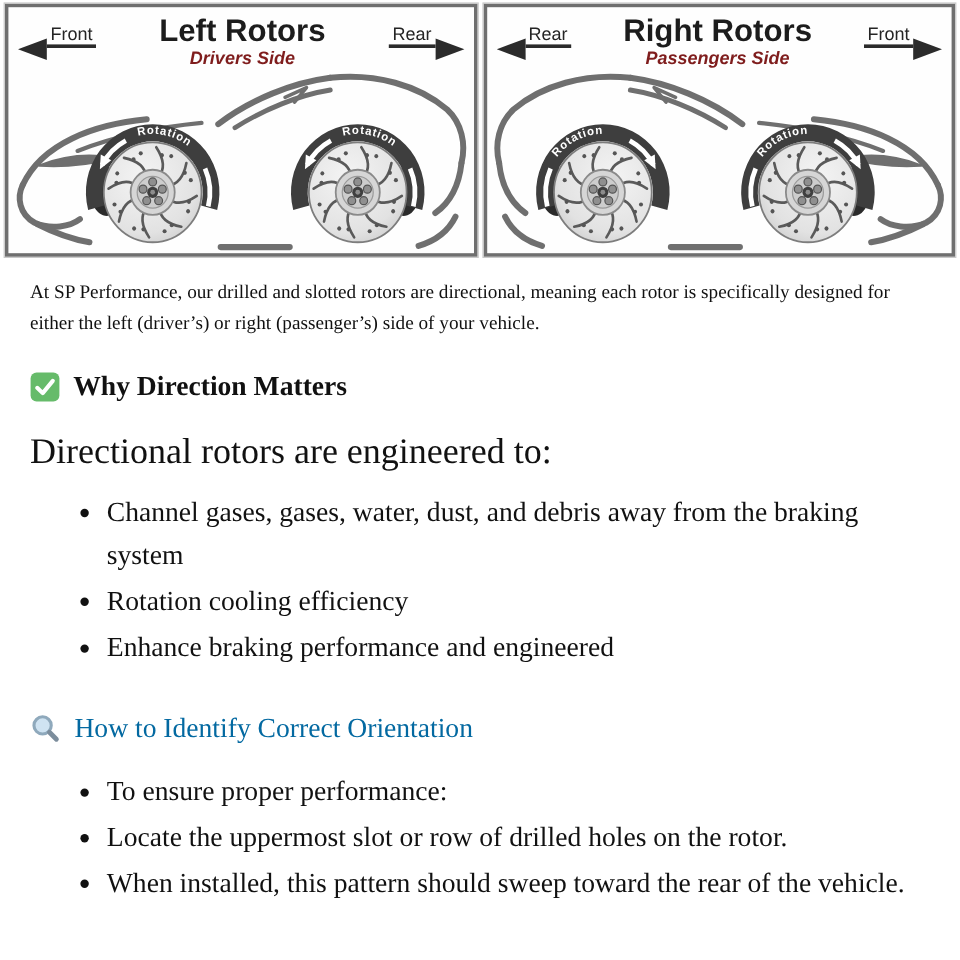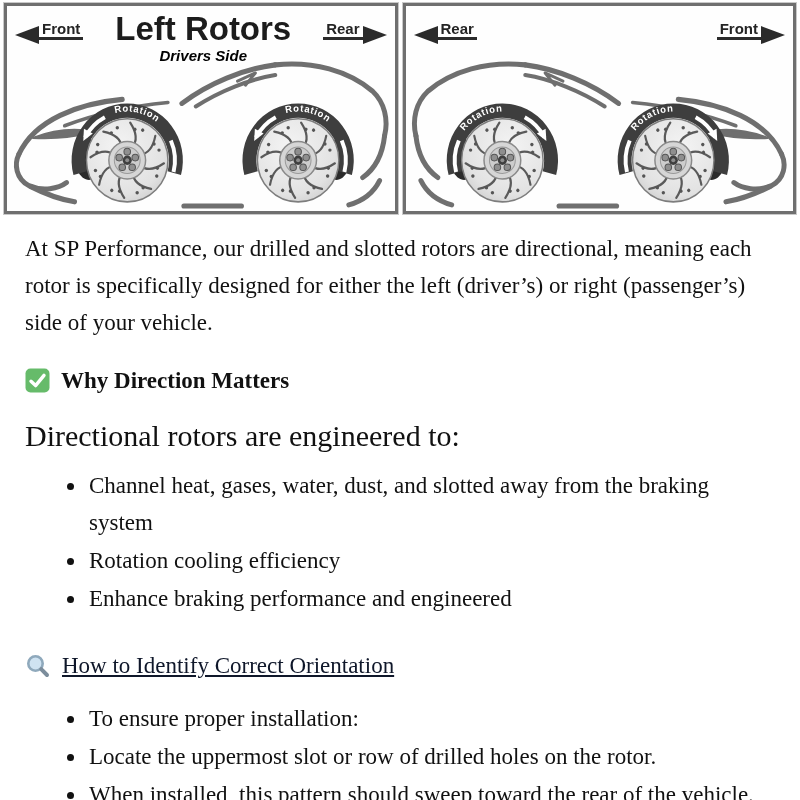--- a/index.html
+++ b/index.html
@@ -2,36 +2,36 @@
 <html><head>
 <meta charset="utf-8">
 <style>
   html,body{margin:0;padding:0;background:#ffffff;}
   body{width:800px;font-family:"Liberation Serif",serif;color:#111;}
 
   
   .diagram{display:flex;gap:5px;padding:3px 4px 0 4px;}
   .panel{flex:1;border:3px solid #6f6f6f;outline:1px solid #c9c9c9;position:relative;height:205px;background:#fefefe;overflow:hidden;}
   .panel-header{position:absolute;top:4px;left:0;right:0;display:flex;justify-content:space-between;align-items:flex-start;padding:2px 8px;z-index:2;font-family:"Liberation Sans",sans-serif;}
-  .dir{display:flex;align-items:center;font-weight:bold;font-size:15px;color:#242424;margin-top:9px;}
+  .dir{display:flex;align-items:flex-end;font-weight:normal;font-size:15px;color:#242424;margin-top:9px;}
   .dir .word{border-bottom:3px solid #2b2b2b;padding:0 3px 0 3px;line-height:1.05;}
   .tri{width:0;height:0;border-top:9px solid transparent;border-bottom:9px solid transparent;}
   .tri-left{border-right:24px solid #2b2b2b;margin-bottom:-10px;}
   .tri-right{border-left:24px solid #2b2b2b;margin-bottom:-10px;}
   .titles{text-align:center;flex:1;line-height:1;}
-  .title{font-size:33px;font-weight:bold;color:#1c1c1c;letter-spacing:0;}
-  .subtitle{font-size:15px;font-weight:bold;font-style:italic;margin-top:3px;color:#000000;}
+  .title{font-size:26px;font-weight:bold;color:#1c1c1c;letter-spacing:0;}
+  .subtitle{font-size:15px;font-weight:bold;font-style:italic;margin-top:3px;color:#7f1d1d;}
   svg.car{position:absolute;left:0;top:0;width:100%;height:100%;}
 
   
   .article{padding:0 28px 30px 25px;}
-  .intro{font-size:23px;line-height:1.6;margin:17px 0 0 0;max-width:748px;}
-  .sec-head{display:flex;align-items:flex-start;gap:11px;font-size:23px;margin:27px 0 0 0;}
+  .intro{font-size:16px;line-height:1.6;margin:17px 0 0 0;max-width:748px;}
+  .sec-head{display:flex;align-items:flex-end;gap:11px;font-size:23px;margin:27px 0 0 0;}
   .sec-head .htxt{font-weight:bold;}
-  .sec-head.light .htxt{font-weight:normal;color:#0f172a;text-decoration:underline;}
+  .sec-head.light .htxt{font-weight:normal;color:#0369a1;}
   .emoji{flex:0 0 auto;display:inline-flex;}
   .lead{font-size:30px;margin:25px 0 0 0;}
   ul.blist{margin:15px 0 0 0;padding:0 0 0 62px;font-size:23px;line-height:1.57;max-width:720px;}
   ul.blist li{margin:2px 0;padding-left:2px;}
   .gap-lg{margin-top:36px;}
 </style>
 </head>
 <body>
 
 <svg width="0" height="0" style="position:absolute" aria-hidden="true">
@@ -133,20 +133,24 @@
       </text>
     </svg>
   </div>
 
   <div class="panel">
     <div class="panel-header">
       <div class="dir">
         <span class="tri tri-left"></span>
         <span class="word">Rear</span>
       </div>
+      <div class="titles">
+        <div class="title">Right Rotors</div>
+        <div class="subtitle">Passengers Side</div>
+      </div>
       <div class="dir">
         <span class="word">Front</span>
         <span class="tri tri-right"></span>
       </div>
     </div>
     <svg class="car" viewBox="0 0 390 202" preserveAspectRatio="none">
       <defs>
         <path id="tpC" d="M 51.9,135.6 A 48 48 0 0 1 115,107.5" fill="none"></path>
         <path id="tpD" d="M 223.9,135.6 A 48 48 0 0 1 287,107.5" fill="none"></path>
       </defs>
@@ -177,34 +181,34 @@
           <rect x="0.5" y="0.5" width="24" height="24" rx="5" fill="#66bb6a"></rect>
           <path d="M6,13.2 L10.6,17.6 L19,7.4" fill="none" stroke="#ffffff" stroke-width="3.4" stroke-linecap="round" stroke-linejoin="round"></path>
         </svg>
     </span>
     <span class="htxt">Why Direction Matters</span>
   </div>
 
   <p class="lead">Directional rotors are engineered to:</p>
 
   <ul class="blist">
-    <li>Channel heat, gases, water, dust, and slotted away from the braking system</li>
+    <li>Channel gases, gases, water, dust, and debris away from the braking system</li>
     <li>Rotation cooling efficiency</li>
     <li>Enhance braking performance and engineered</li>
   </ul>
 
   <div class="sec-head light gap-lg">
     <span class="emoji">
       <svg width="26" height="26" viewBox="0 0 26 26">
           <circle cx="10.5" cy="10.5" r="7.2" fill="#cfe3f2" stroke="#8fa9bc" stroke-width="2.6"></circle>
           <line x1="16.2" y1="16.2" x2="22" y2="22" stroke="#7c8d9c" stroke-width="4" stroke-linecap="round"></line>
         </svg>
     </span>
     <span class="htxt">How to Identify Correct Orientation</span>
   </div>
 
   <ul class="blist" style="margin-top:22px">
-    <li>To ensure proper installation:</li>
+    <li>To ensure proper performance:</li>
     <li>Locate the uppermost slot or row of drilled holes on the rotor.</li>
     <li>When installed, this pattern should sweep toward the rear of the vehicle.</li>
   </ul>
 
 </div>
 
 </body></html>

